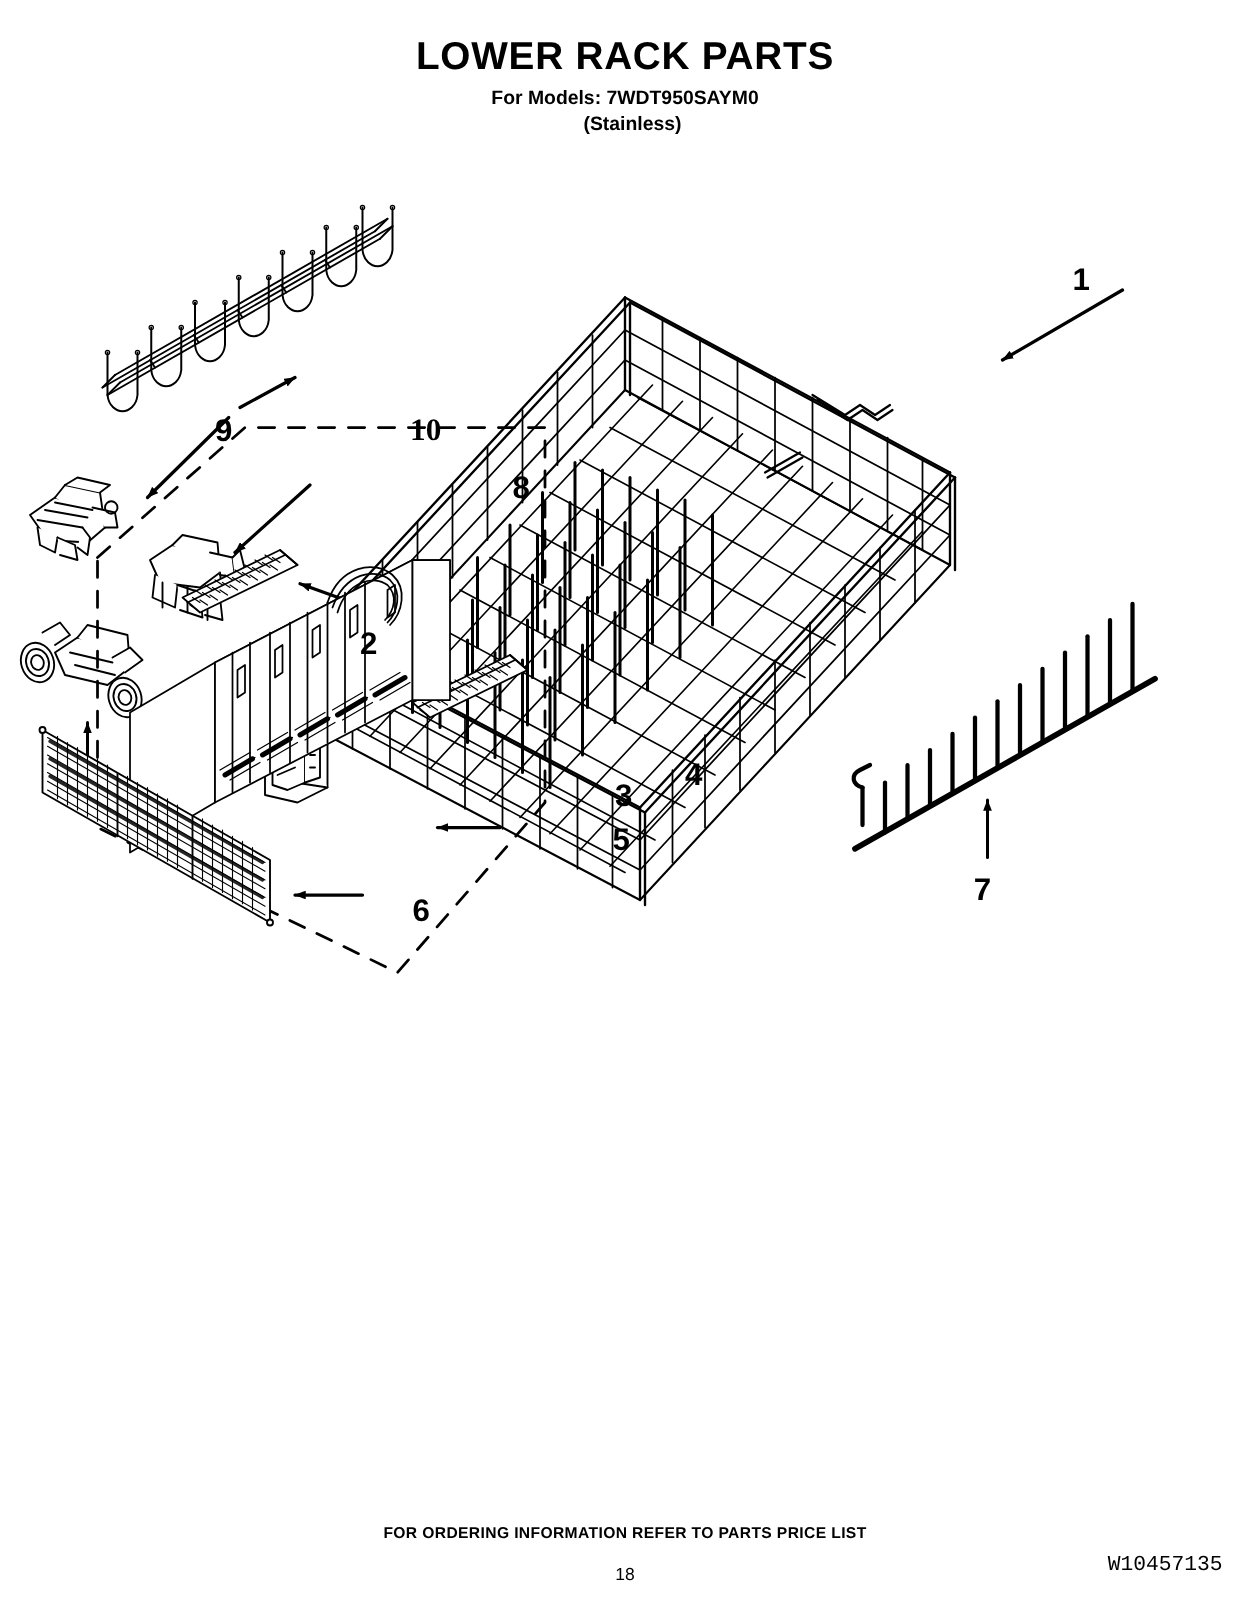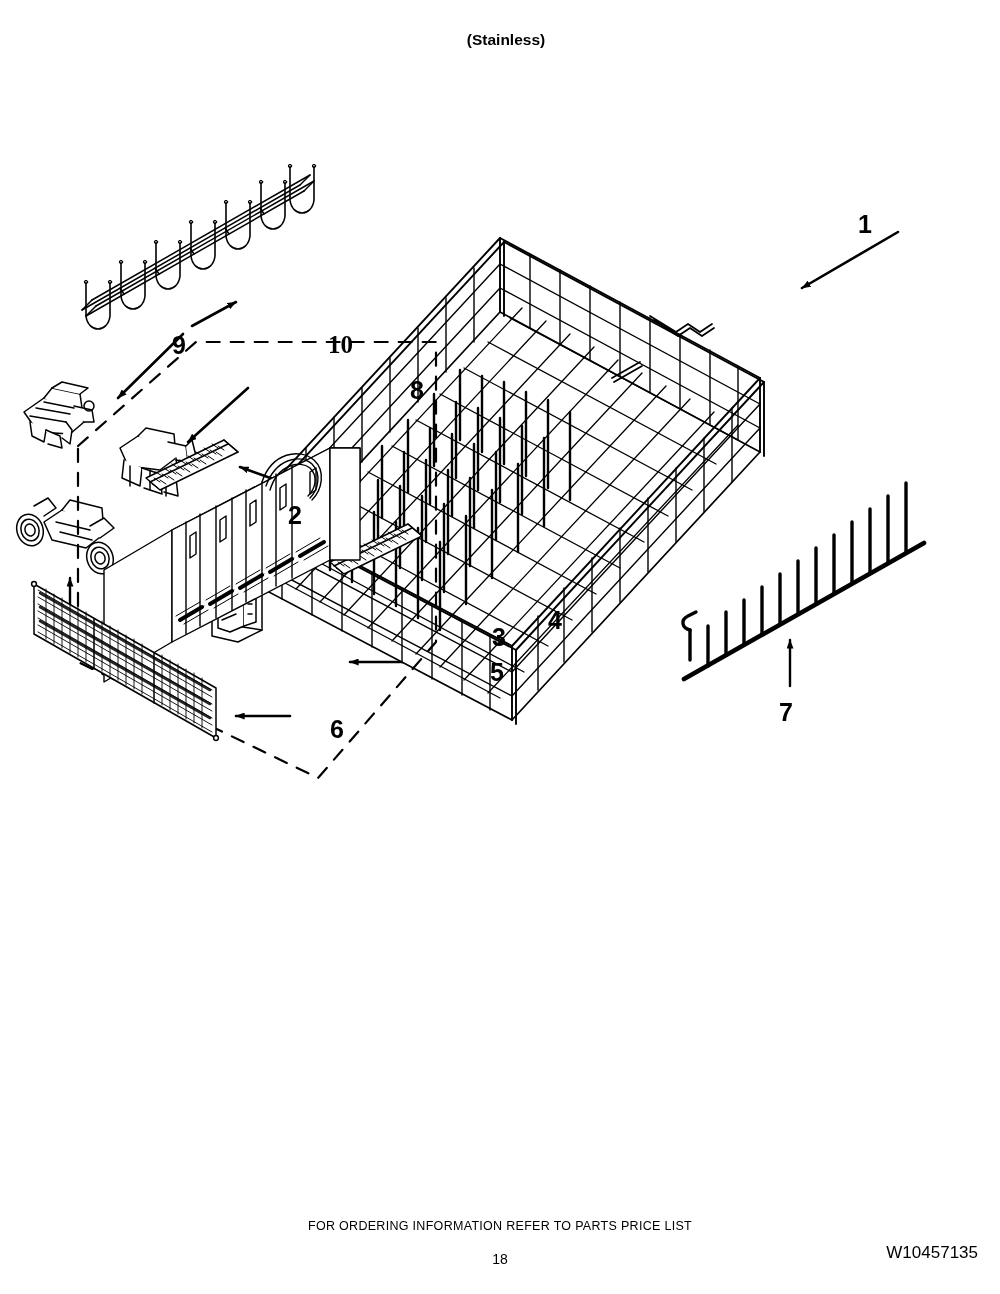--- a/index.html
+++ b/index.html
@@ -73,42 +73,45 @@
     left: 0;
     width: 1000px;
   }
   #footer-notice {
     position: absolute;
     top: 1219px;
     left: 0;
     width: 1000px;
     text-align: center;
     font-size: 12.5px;
-    font-weight: normal;
+    font-weight: bold;
     letter-spacing: 0.3px;
   }
   #footer-page {
     position: absolute;
     top: 1251px;
     left: 0;
     width: 1000px;
     text-align: center;
     font-size: 14px;
   }
   #footer-docnum {
     position: absolute;
     top: 1243px;
     right: 22px;
     font-size: 17px;
+    font-family: Liberation Mono, monospace;
   }
 </style>
 </head>
 <body>
 
 <div id="header">
+  <h1 id="doc-title">LOWER RACK PARTS</h1>
+  <p id="doc-subtitle">For Models: 7WDT950SAYM0</p>
   <p id="doc-variant">(Stainless)</p>
 </div>
 
 <div id="figure">
   <svg width="1000" height="700" viewBox="0 0 1000 700" xmlns="http://www.w3.org/2000/svg">
     <defs>
       <marker id="arrowhead" markerWidth="9" markerHeight="7" refX="8.6" refY="3.5" orient="auto" markerUnits="userSpaceOnUse">
         <polygon points="0,0 9,3.5 0,7" fill="#000"></polygon>
       </marker>
       <g id="tine-u">

